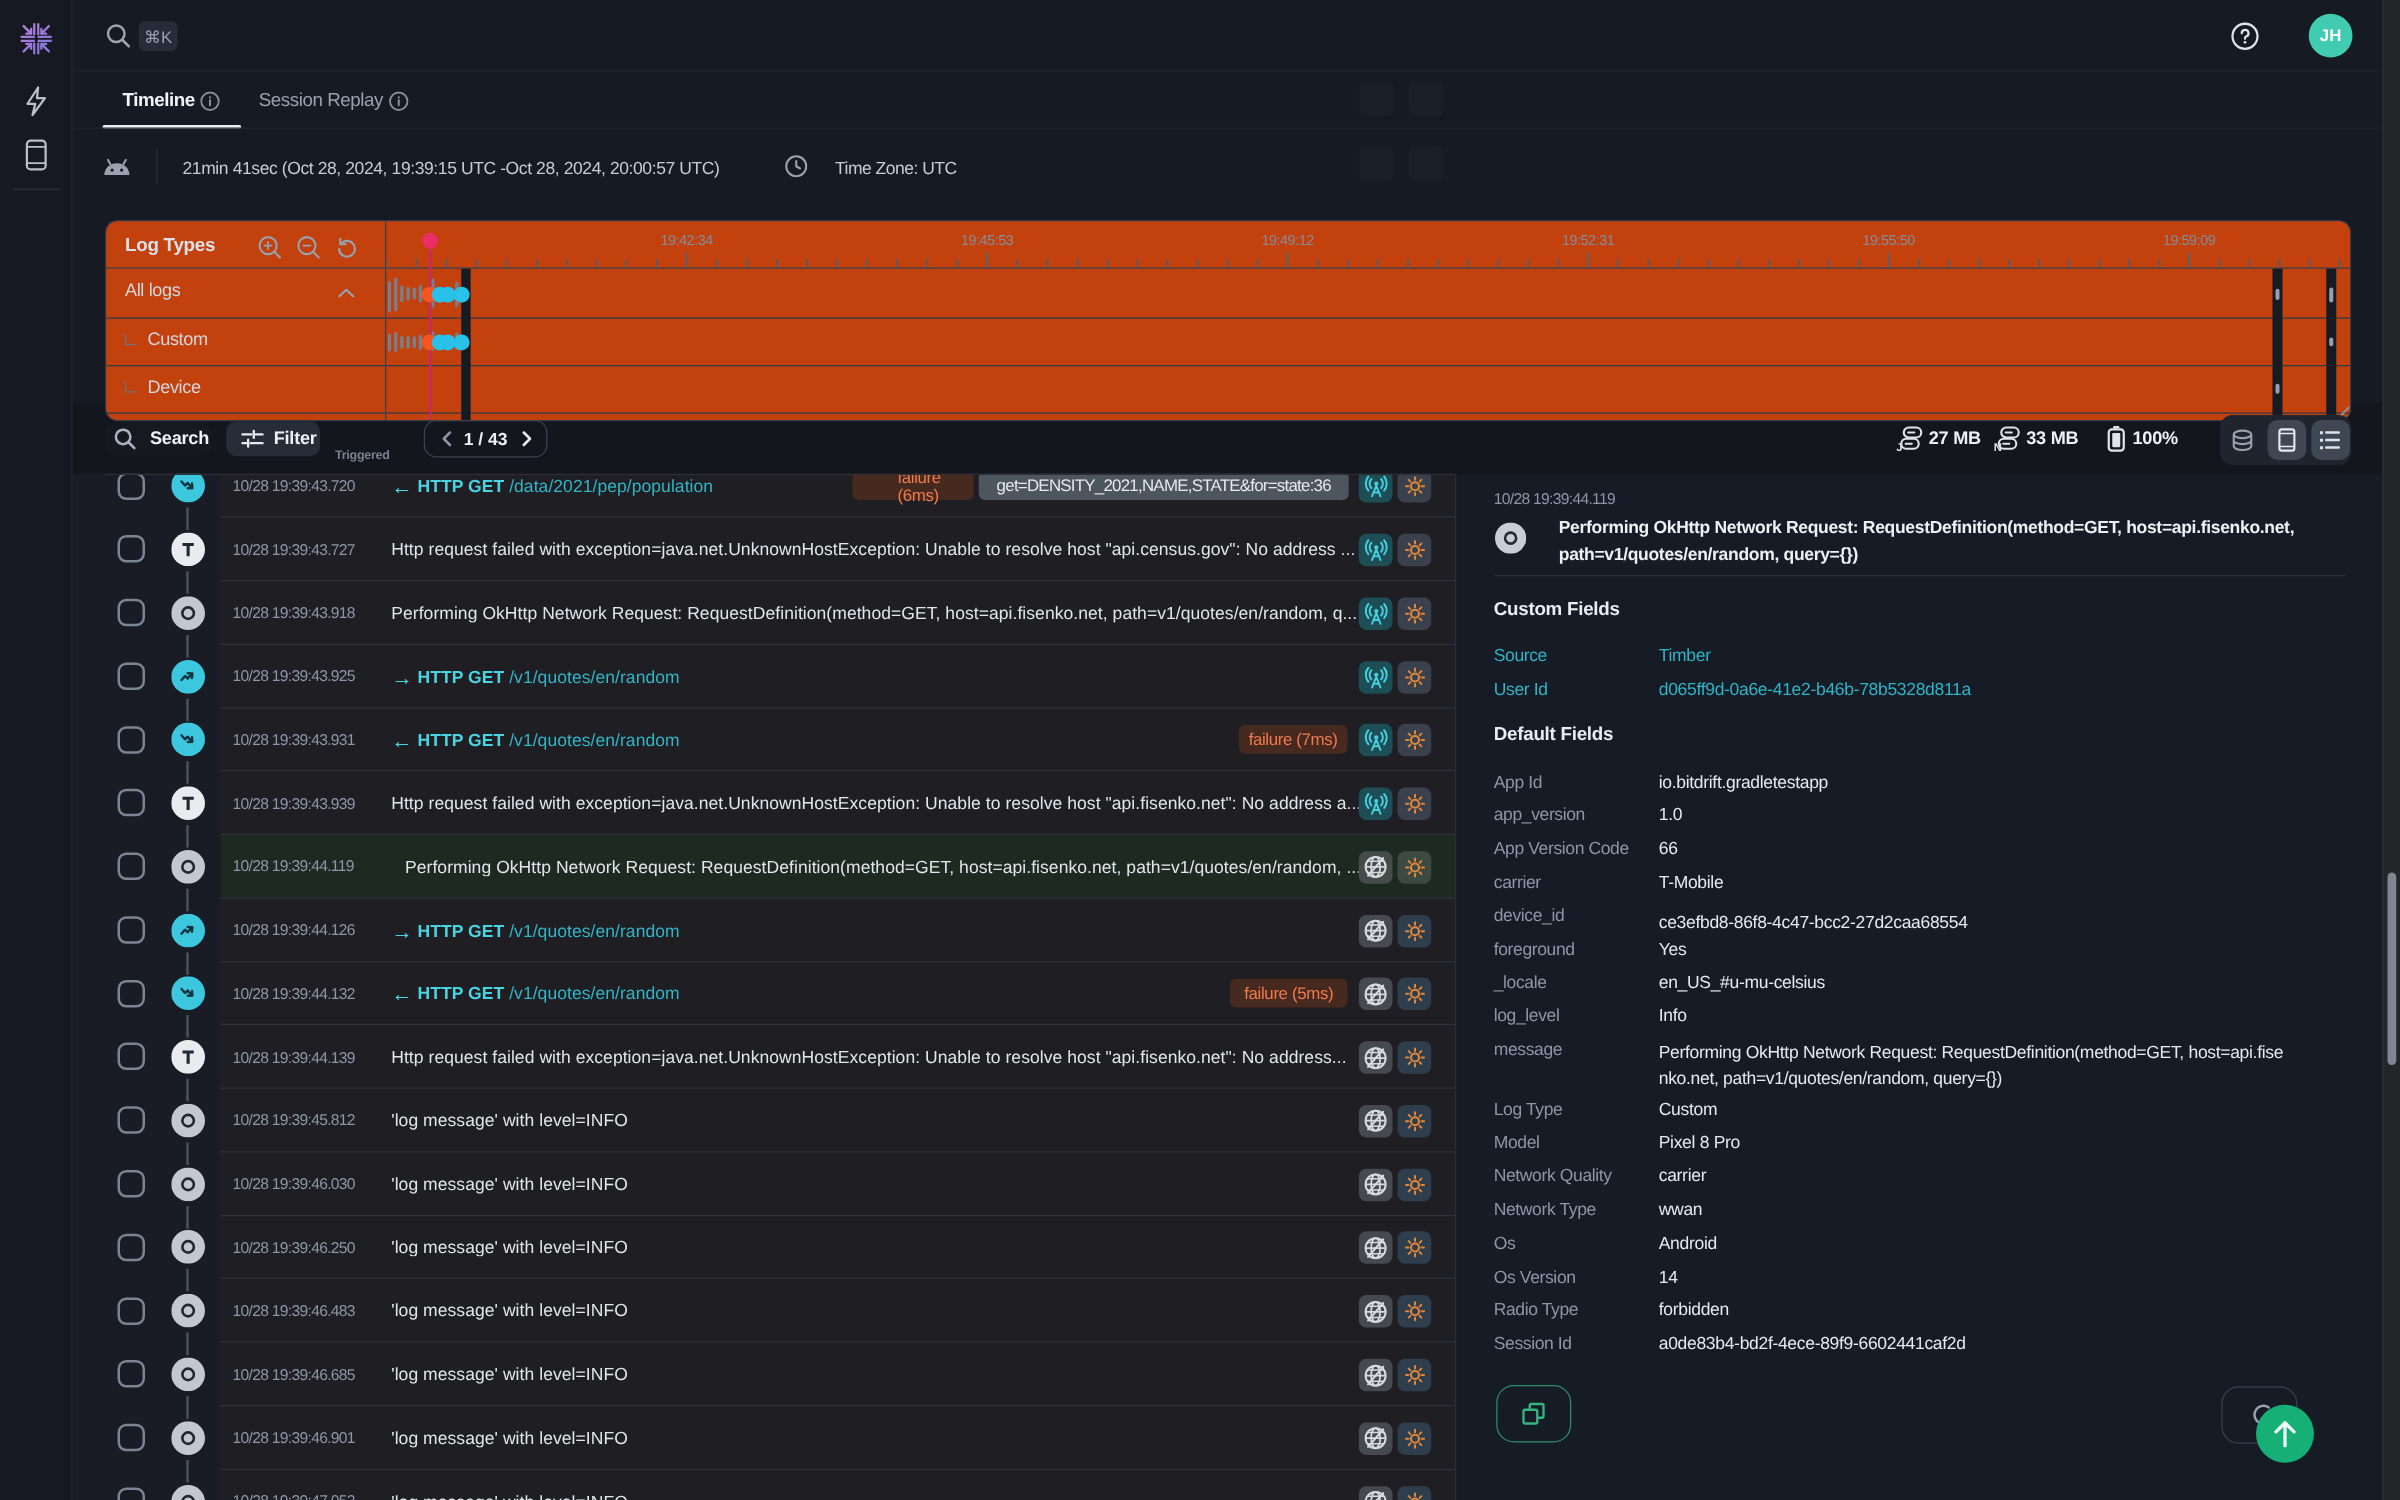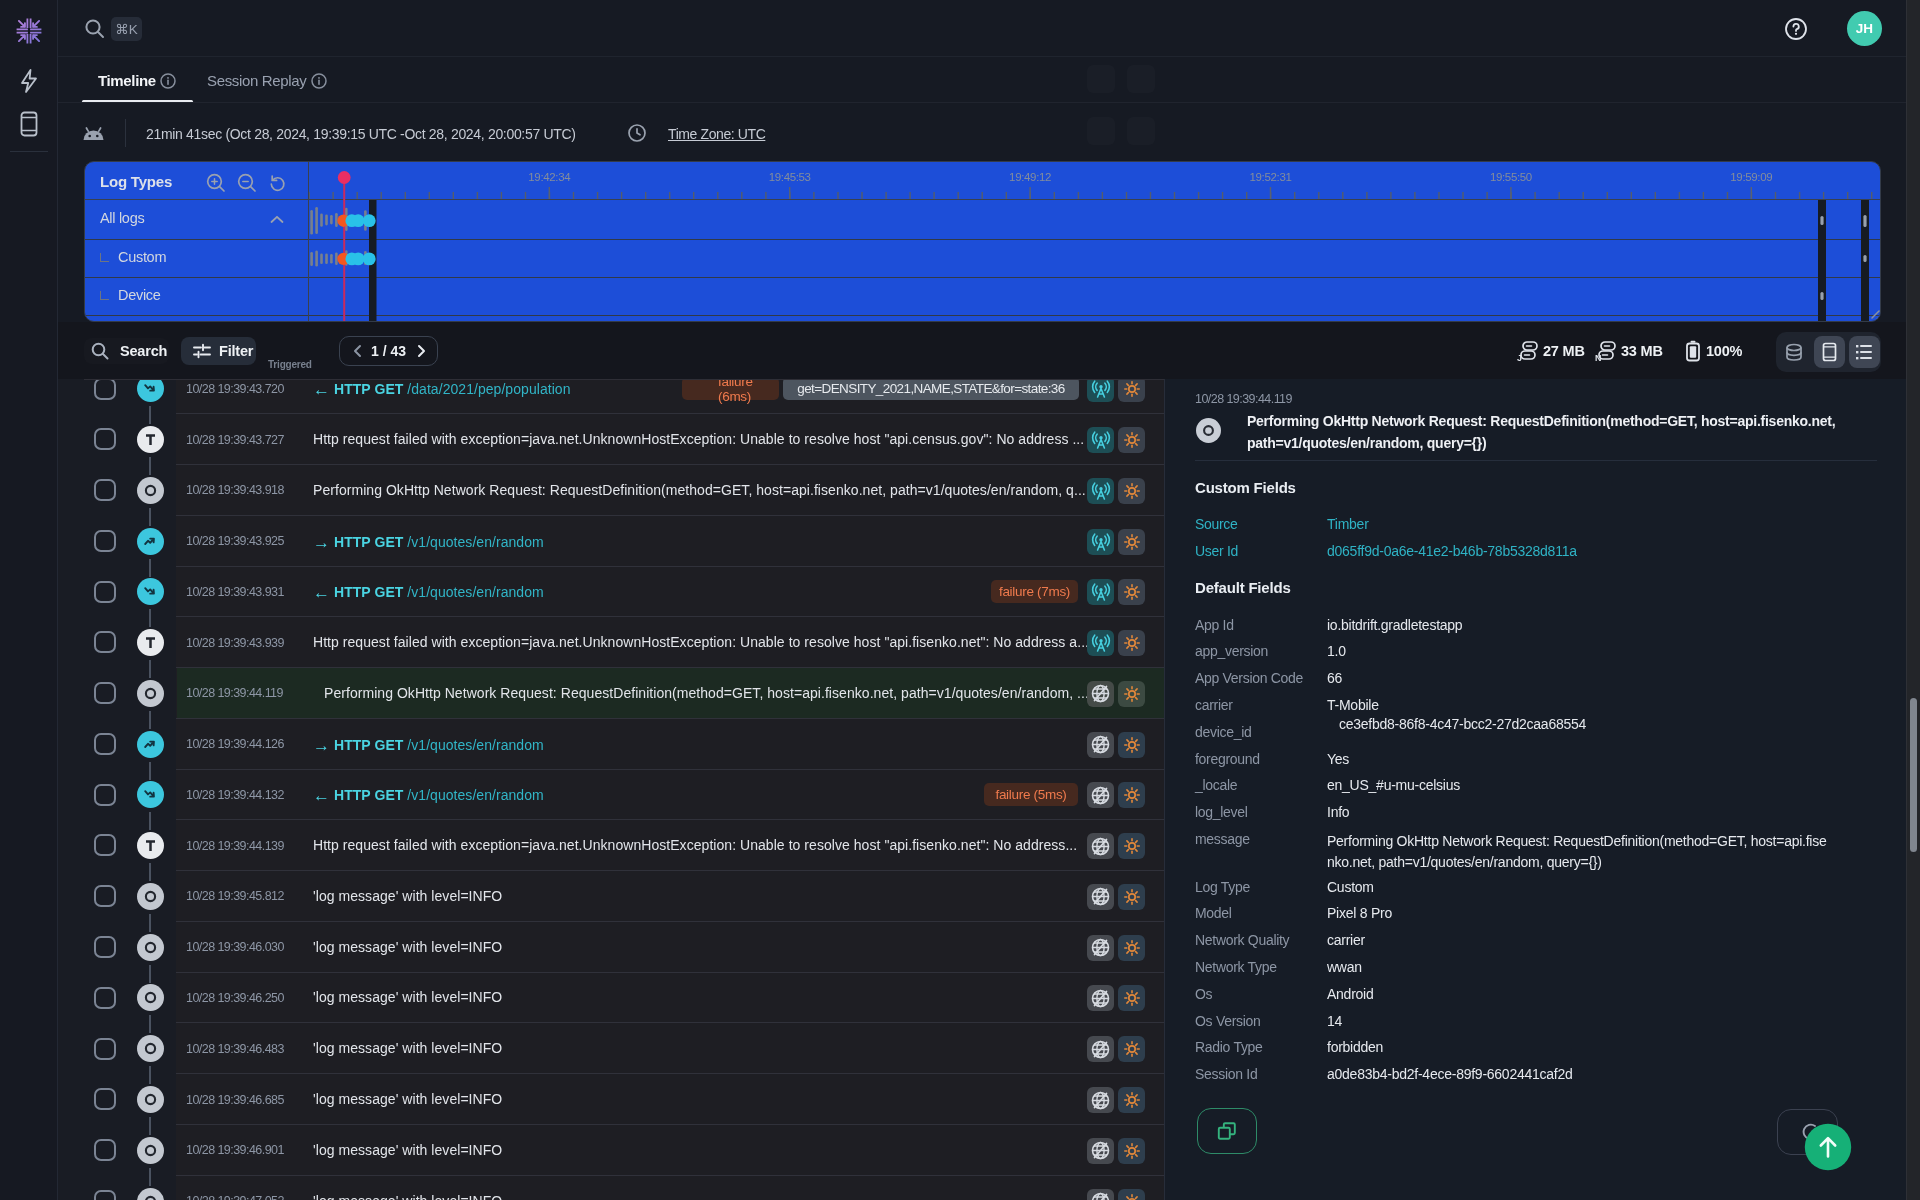--- a/index.html
+++ b/index.html
@@ -12,24 +12,24 @@
 .kbd{left:111px;top:17px;width:31px;height:24px;background:#262c38;border-radius:5px;color:#98a0af;font-size:13.5px;letter-spacing:0;display:flex;align-items:center;justify-content:center;}
 #avatar{left:1847px;top:11px;width:35px;height:35px;border-radius:50%;background:#41cbb0;color:#fff;font-weight:bold;font-size:13.5px;display:flex;align-items:center;justify-content:center;letter-spacing:0;}
 
 .tab1{left:98px;top:72px;font-size:15px;font-weight:bold;color:#f2f4f7;}
 .tab2{left:207px;top:72px;font-size:15px;color:#99a1b0;}
 #tabline{left:82px;top:100px;width:111px;height:3px;background:#e9ecf0;border-radius:2px;}
 #tabborder{left:58px;top:102px;width:1848px;height:1px;background:#20242e;}
 .ghost{background:rgba(255,255,255,0.02);border-radius:6px;}
 
 #trtext{left:146px;top:126px;font-size:14px;color:#c6cbd4;letter-spacing:-0.32px;}
-#tztext{left:668px;top:126px;font-size:14px;color:#c6cbd4;letter-spacing:-0.4px;text-decoration:underline;}
+#tztext{left:668px;top:126px;font-size:14px;color:#c6cbd4;letter-spacing:-0.4px;}
 #trdiv{left:125px;top:119px;width:1px;height:28px;background:#2b313d;}
 
-#panel{left:84px;top:161px;width:1797px;height:161px;background:#1d4ed8;border:1px solid #333b49;border-radius:10px;overflow:hidden;padding-left:15px;}
+#panel{left:84px;top:176px;width:1797px;height:161px;background:#c2410c;border:1px solid #333b49;border-radius:10px;overflow:hidden;padding-left:15px;}
 #panel .hborder{left:0;top:37px;width:1797px;height:1px;background:#39414f;}
 #panel .vborder{left:223px;top:0;width:1px;height:161px;background:#39414f;}
 #panel .sep{left:0;width:1797px;height:1px;background:#313947;}
 .pl-title{left:15px;top:11px;font-size:15px;font-weight:bold;color:#dde1e9;letter-spacing:-0.2px;}
 .pl-row{left:15px;font-size:14.5px;color:#d2d7df;letter-spacing:-0.3px;}
 .pl-sub{display:inline-block;width:9px;height:9px;border-left:1.5px solid #6d7582;border-bottom:1.5px solid #6d7582;margin-right:9px;}
 
 .tbtxt{font-weight:bold;font-size:14.5px;color:#eef1f4;letter-spacing:-0.2px;}
 #searchbtn{left:84px;top:338px;width:85px;height:26px;background:rgba(255,255,255,0.015);border-radius:8px;}
 #filterbtn{left:181px;top:337px;width:75px;height:28px;background:#262d39;border-radius:8px;}
@@ -905,21 +905,21 @@
 <div class="dhead" style="top:200px;">Default Fields</div>
 <div class="lab" style="top:237.5px;">App Id</div>
     <div class="val" style="top:237.5px;">io.bitdrift.gradletestapp</div>
 <div class="lab" style="top:264.3px;">app_version</div>
     <div class="val" style="top:264.3px;">1.0</div>
 <div class="lab" style="top:291.1px;">App Version Code</div>
     <div class="val" style="top:291.1px;">66</div>
 <div class="lab" style="top:317.9px;">carrier</div>
     <div class="val" style="top:317.9px;">T-Mobile</div>
 <div class="lab" style="top:344.7px;">device_id</div>
-    <div class="val" style="top:337px;margin-left:12px;">ce3efbd8-86f8-4c47-bcc2-27d2caa68554</div>
+    <div class="val" style="top:350px;">ce3efbd8-86f8-4c47-bcc2-27d2caa68554</div>
 <div class="lab" style="top:371.5px;">foreground</div>
     <div class="val" style="top:371.5px;">Yes</div>
 <div class="lab" style="top:398.3px;">_locale</div>
     <div class="val" style="top:398.3px;">en_US_#u-mu-celsius</div>
 <div class="lab" style="top:425.1px;">log_level</div>
     <div class="val" style="top:425.1px;">Info</div>
 <div class="lab" style="top:451.9px;">message</div>
 <div class="val" style="top:451.9px;line-height:20.8px;">Performing OkHttp Network Request: RequestDefinition(method=GET, host=api.fise<br>nko.net, path=v1/quotes/en/random, query={})</div>
 <div class="lab" style="top:499.5px;">Log Type</div>
     <div class="val" style="top:499.5px;">Custom</div>

